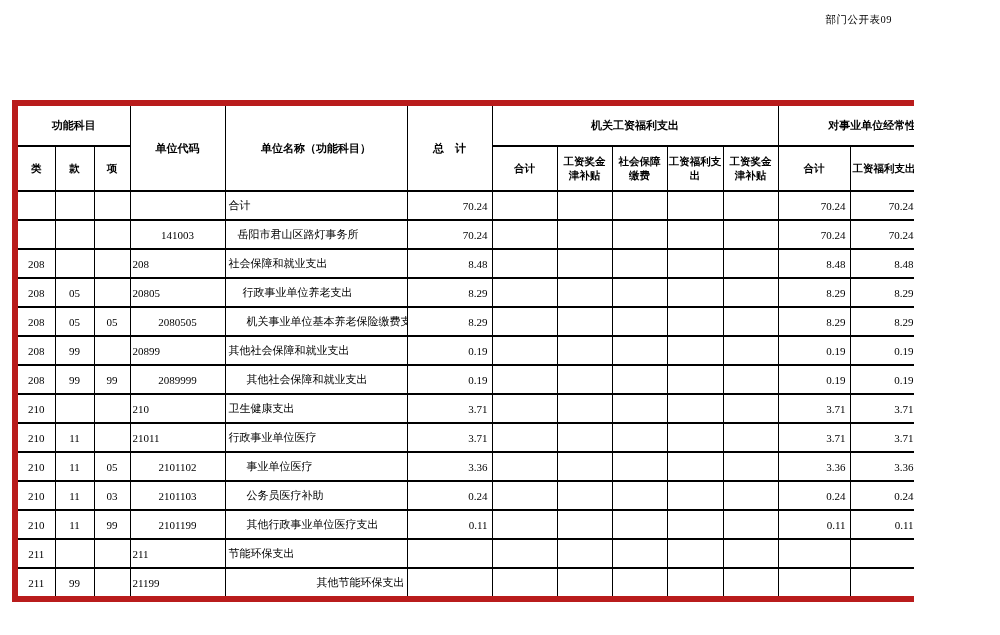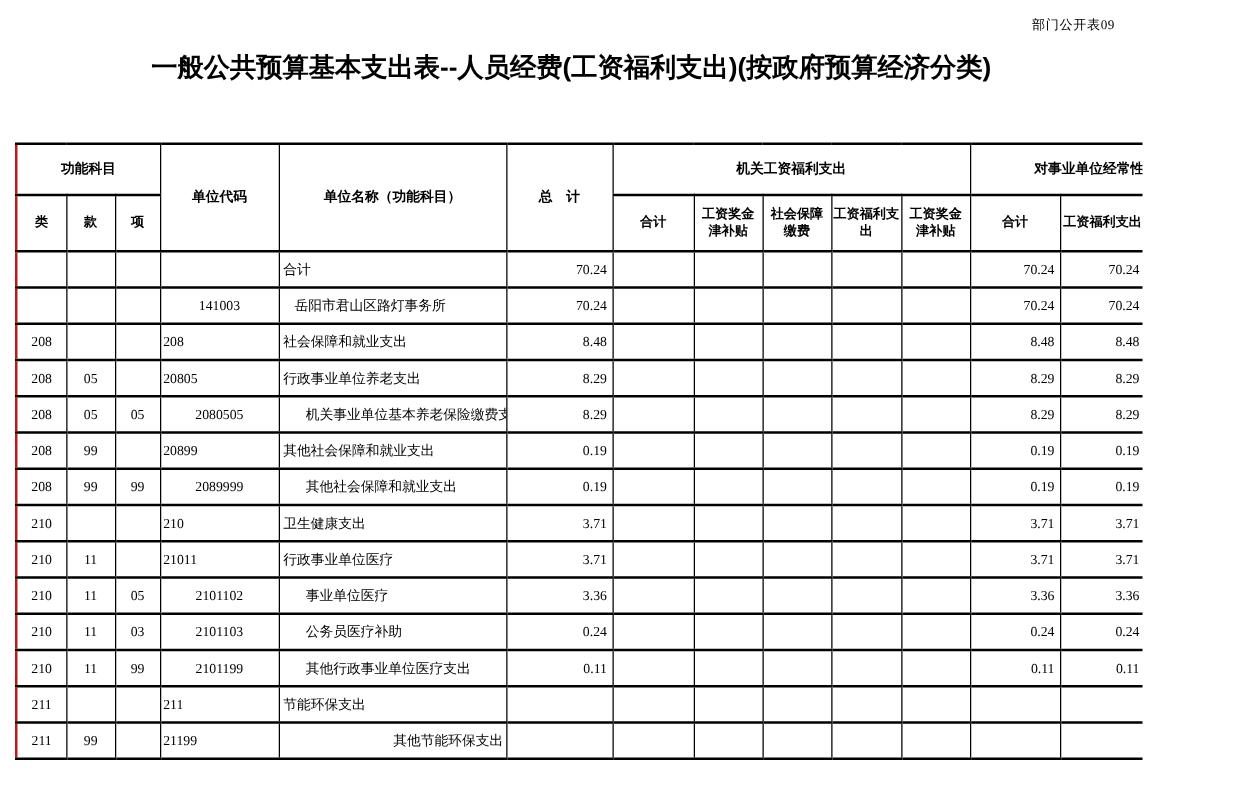--- a/index.html
+++ b/index.html
@@ -5,39 +5,38 @@
   html,body{margin:0;padding:0;background:#fff;}
   .page{position:relative;width:914px;height:635px;background:#ffffff;overflow:hidden;
         font-family:"Liberation Serif","DejaVu Serif",serif;color:#000;}
   .doc-label{position:absolute;top:13px;right:22px;font-size:10.5px;letter-spacing:.5px;}
   .title{position:absolute;top:40px;left:0;width:100%;margin:0;text-align:center;
          font-family:"Liberation Sans","DejaVu Sans",sans-serif;font-size:21px;font-weight:bold;}
   .meta{position:absolute;top:88px;left:12px;width:976px;display:flex;
         justify-content:space-between;align-items:flex-end;}
   .meta .dept{font-weight:bold;font-size:11.5px;}
   .meta .unit{font-size:11px;}
-  table.budget{position:absolute;top:114px;left:12px;width:976px;
-        border-collapse:collapse;table-layout:fixed;border:2px solid #b91c1c;}
+  table.budget{position:absolute;top:100px;left:12px;width:976px;
+        border-collapse:collapse;table-layout:fixed;border:6px solid #b91c1c;}
   th,td{border:1px solid #000;border-top-width:2px;border-bottom-width:2px;
         font-size:11px;overflow:hidden;}
   th{font-weight:bold;text-align:center;vertical-align:middle;padding:1px 1px;
      white-space:normal;line-height:1.3;}
   thead tr.h1 th{height:37px;}
   thead tr.h2 th{height:41px;font-size:10.5px;}
   tbody td{height:27px;white-space:nowrap;vertical-align:middle;padding:0 2px;}
   td.c-center{text-align:center;}
   td.c-left{text-align:left;}
   td.num{text-align:right;padding-right:4px;}
 </style>
 </head>
 <body>
 
 <div class="page">
   <div class="doc-label">部门公开表09</div>
-  <h1 class="title">一般公共预算基本支出表--人员经费(工资福利支出)(按政府预算经济分类)</h1>
 
   <table class="budget">
     <colgroup>
       <col style="width:40px">
         <col style="width:39px">
         <col style="width:36px">
       <col style="width:95px">
         <col style="width:182px">
         <col style="width:85px">
       <col style="width:65px">
@@ -119,21 +118,21 @@
           <td class="num"></td>
           <td class="num">8.48</td>
           <td class="num">8.48</td>
           <td class="num"></td>
         </tr>
         <tr>
           <td class="c-center">208</td>
           <td class="c-center">05</td>
           <td class="c-center"></td>
           <td class="c-left">20805</td>
-          <td class="c-left" style="padding-left: 3px;">行政事业单位养老支出</td>
+          <td class="c-left" style="padding-left: 17px;">行政事业单位养老支出</td>
           <td class="num">8.29</td>
           <td class="num"></td>
           <td class="num"></td>
           <td class="num"></td>
           <td class="num"></td>
           <td class="num"></td>
           <td class="num">8.29</td>
           <td class="num">8.29</td>
           <td class="num"></td>
         </tr>

